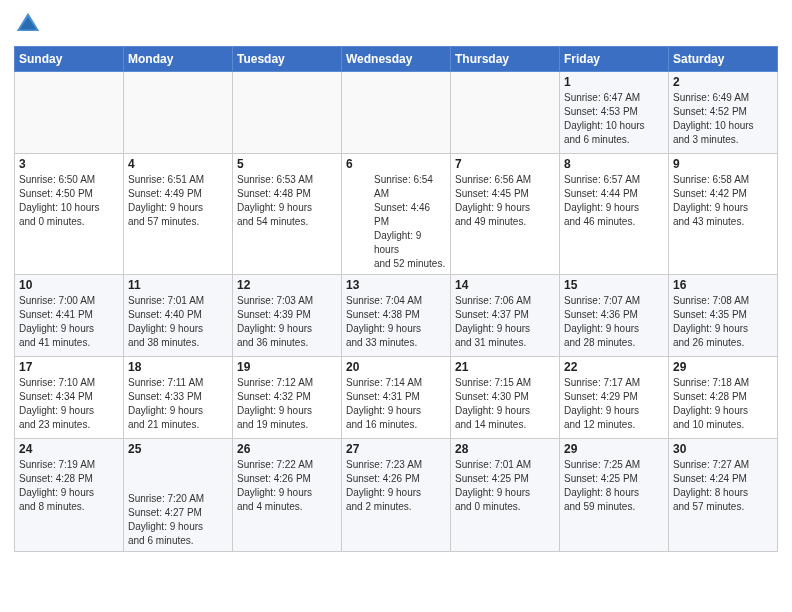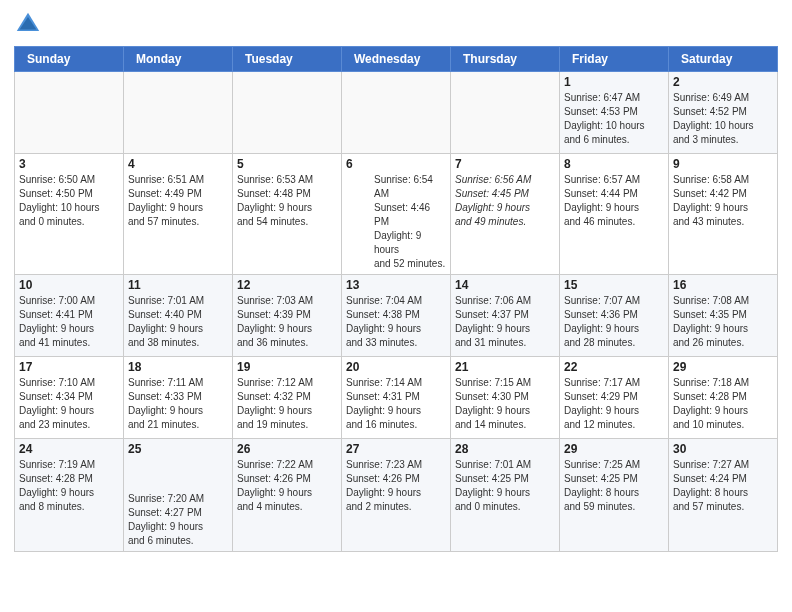--- a/index.html
+++ b/index.html
@@ -51,21 +51,21 @@
     table {
       width: 100%;
       border-collapse: collapse;
       table-layout: fixed;
     }
     thead tr th {
       background-color: #3a6fc4;
       color: white;
       font-size: 12px;
       font-weight: bold;
-      padding: 5px 12px;
+      padding: 5px 4px;
       text-align: left;
       border: 1px solid #5a8ad4;
     }
     tbody tr td {
       border: 1px solid #ccc;
       vertical-align: top;
       padding: 3px 4px;
       font-size: 9.5px;
       color: #222;
       height: 82px;
@@ -171,21 +171,21 @@
           </td>
           <td>
             <span class="day-num">6</span>
             <div class="day-info" style="white-space: pre-line; margin-left: 28px;">Sunrise: 6:54 AM
 Sunset: 4:46 PM
 Daylight: 9 hours
 and 52 minutes.</div>
           </td>
           <td>
             <span class="day-num">7</span>
-            <div class="day-info" style="white-space: pre-line; font-style: italic;">Sunrise: 6:56 AM
+            <div class="day-info" style="white-space: pre-line;">Sunrise: 6:56 AM
 Sunset: 4:45 PM
 Daylight: 9 hours
 and 49 minutes.</div>
           </td>
           <td>
             <span class="day-num">8</span>
             <div class="day-info" style="white-space: pre-line;">Sunrise: 6:57 AM
 Sunset: 4:44 PM
 Daylight: 9 hours
 and 46 minutes.</div>

